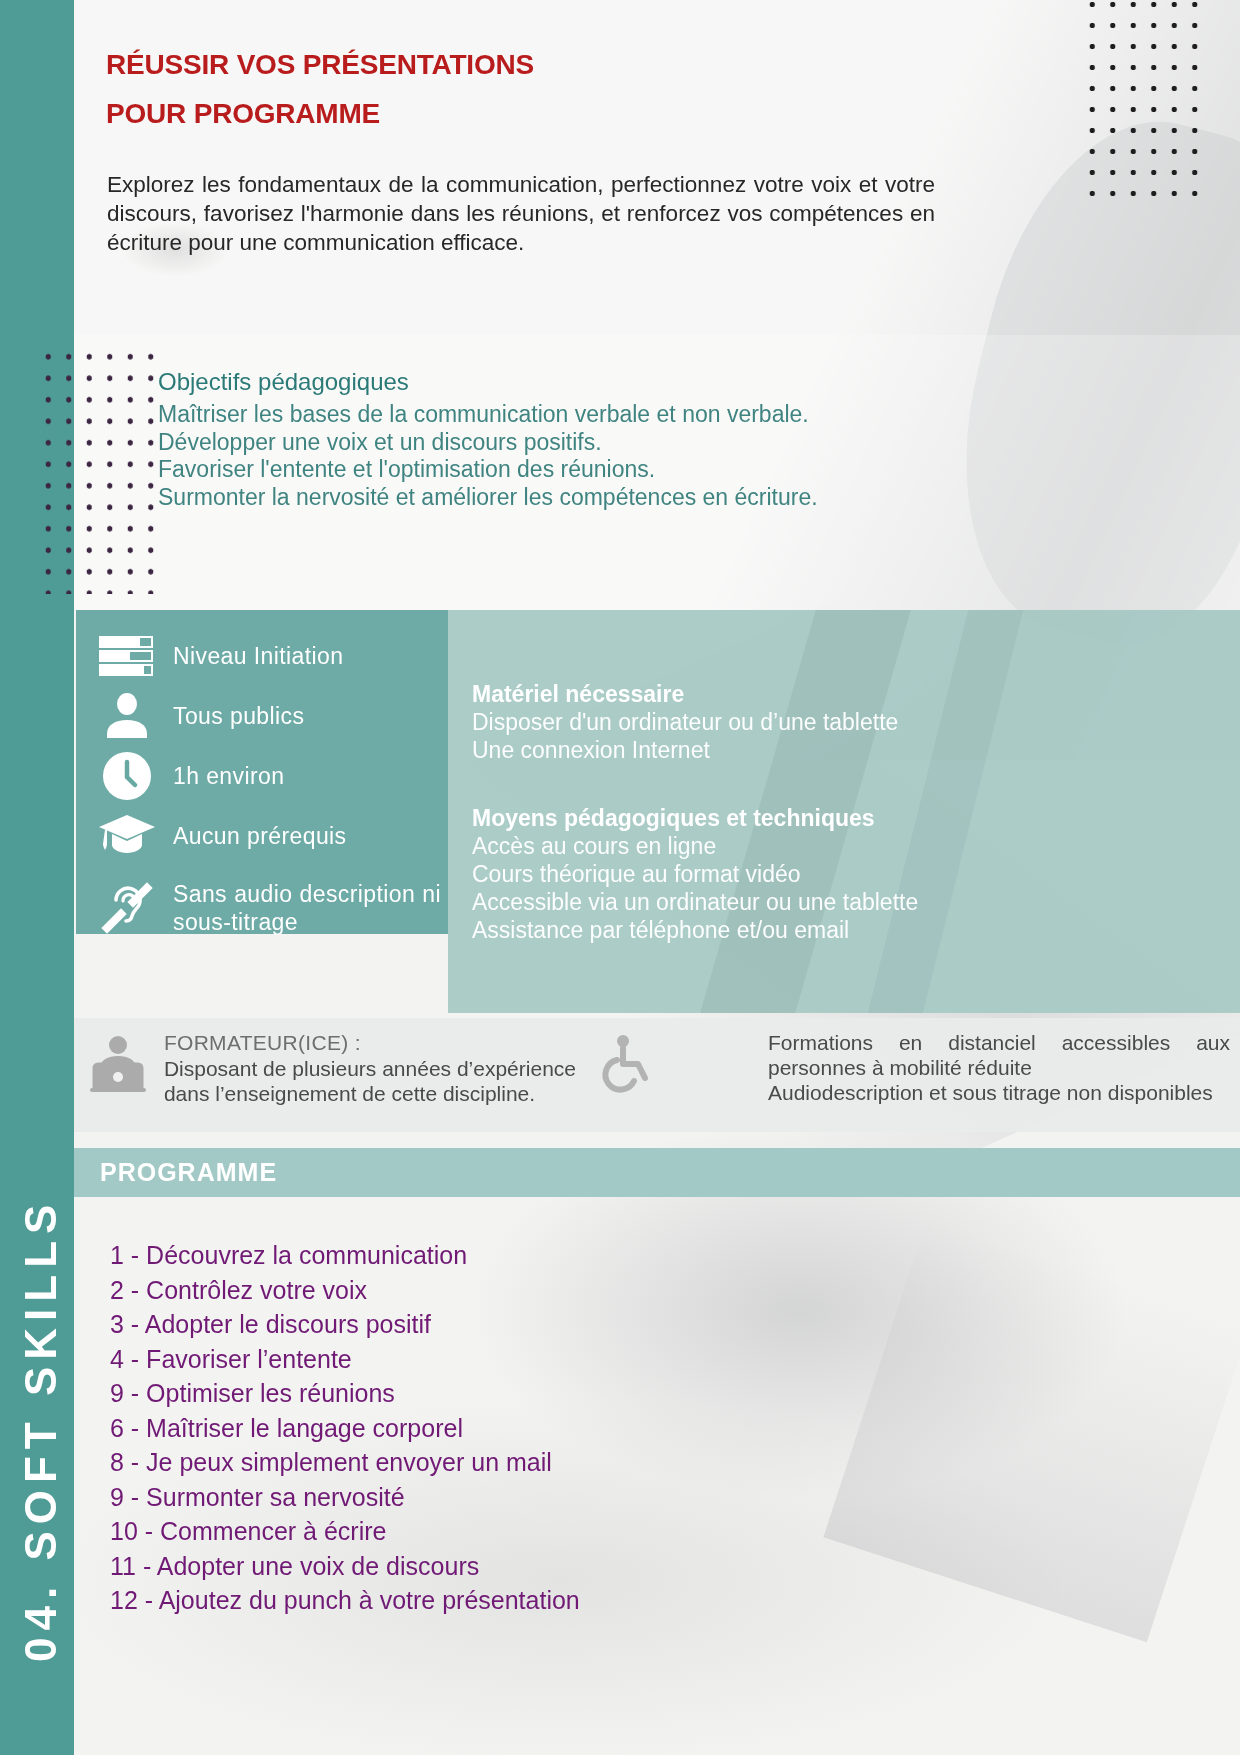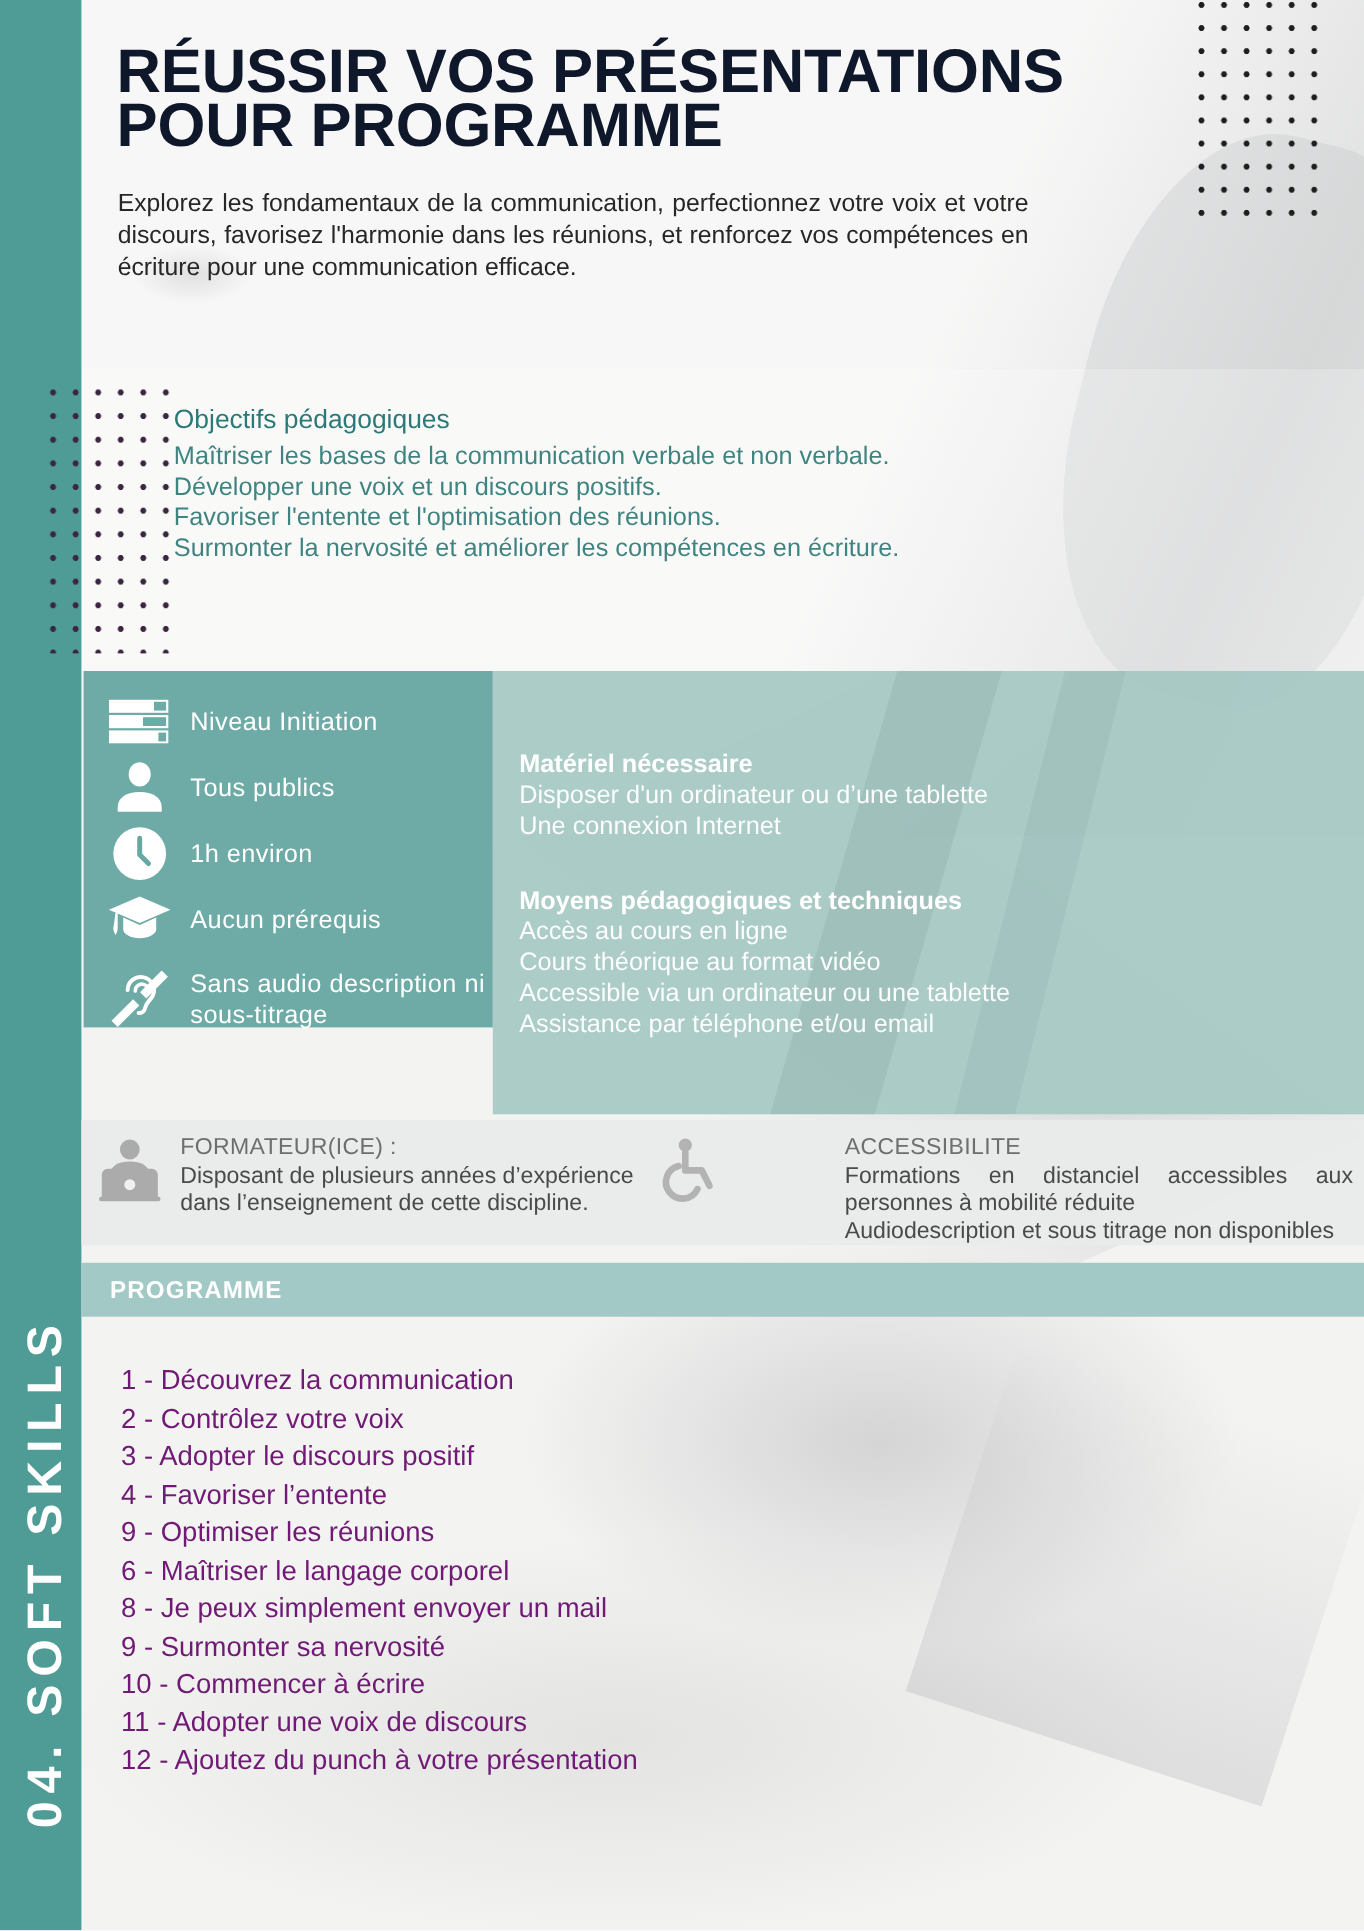--- a/index.html
+++ b/index.html
@@ -37,21 +37,21 @@
   
   .dots{position:absolute;z-index:5;}
   .dots-left{left:38px;top:346px;width:122px;height:248px;
     background-image:radial-gradient(circle,#3b2540 2.4px,rgba(0,0,0,0) 3px);
     background-size:20.5px 21.5px;}
   .dots-right{left:1082px;top:-6px;width:122px;height:208px;
     background-image:radial-gradient(circle,#1e1e1e 2.4px,rgba(0,0,0,0) 3px);
     background-size:20.5px 21px;}
   
   .title{position:absolute;left:106px;top:40px;margin:0;z-index:6;
-    color:#0f172a;font-size:56px;font-weight:700;line-height:49px;letter-spacing:-0.2px;}
+    color:#b91c1c;font-size:28px;font-weight:700;line-height:49px;letter-spacing:-0.2px;}
   .title span{display:block;}
   .intro{position:absolute;left:107px;top:170px;width:828px;margin:0;z-index:6;
     color:#272727;font-size:22.5px;line-height:29px;text-align:justify;}
   
   .objectives{position:absolute;left:158px;top:368px;width:820px;z-index:6;}
   .objectives h2{margin:0 0 5px 0;color:#2b7a78;font-size:24px;font-weight:400;}
   .objectives ul{margin:0;padding:0;list-style:none;}
   .objectives li{color:#3f8481;font-size:23px;line-height:27.5px;}
   
   .facts-box{position:absolute;left:76px;top:610px;width:372px;height:324px;z-index:6;
@@ -79,21 +79,21 @@
   .person-col.accessibilite{left:516px;width:640px;}
   .gicon{flex:0 0 64px;display:flex;justify-content:center;align-items:flex-start;padding-top:16px;}
   .ptext{padding-top:12px;}
   .phead{color:#6e6e6e;font-size:21px;line-height:26px;letter-spacing:0.3px;}
   .pbody{color:#4a4a4a;font-size:21px;line-height:25px;}
   .pbody.just{width:462px;text-align:justify;}
   
   .programme-bar{position:absolute;left:74px;top:1148px;width:1166px;height:49px;z-index:6;
     background:rgba(159,199,195,0.97);}
   .programme-bar span{display:block;padding-left:26px;line-height:49px;
-    color:#ffffff;font-size:22px;font-weight:700;letter-spacing:1px;}
+    color:#ffffff;font-size:25px;font-weight:700;letter-spacing:1px;}
   .program-list{position:absolute;left:110px;top:1243px;margin:0;padding:0;list-style:none;z-index:6;}
   .program-list li{color:#701a75;font-size:25px;line-height:25px;margin-bottom:9.5px;}
   svg{display:block;}
 </style>
 </head>
 <body>
 
 <div class="page">
 
   <div class="photo">
@@ -220,21 +220,20 @@
     </div>
     <div class="person-col accessibilite">
       <span class="gicon">
         <svg width="52" height="62" viewBox="0 0 52 62" fill="none" stroke="#b3b3b3">
           <circle cx="27" cy="7" r="6" fill="#b3b3b3" stroke="none"></circle>
           <path d="M27,14 v16 h15 l7,14" stroke-width="6" stroke-linecap="round" stroke-linejoin="round"></path>
           <path d="M21,26 a15,15 0 1 0 17,21" stroke-width="6" stroke-linecap="round"></path>
         </svg>
       </span>
       <div class="ptext">
-        <div class="phead">ACCESSIBILITE</div>
         <div class="pbody just">Formations en distanciel accessibles aux personnes à mobilité réduite</div>
         <div class="pbody">Audiodescription et sous titrage non disponibles</div>
       </div>
     </div>
   </section>
 
   <div class="programme-bar">
     <span>PROGRAMME</span>
   </div>
 

